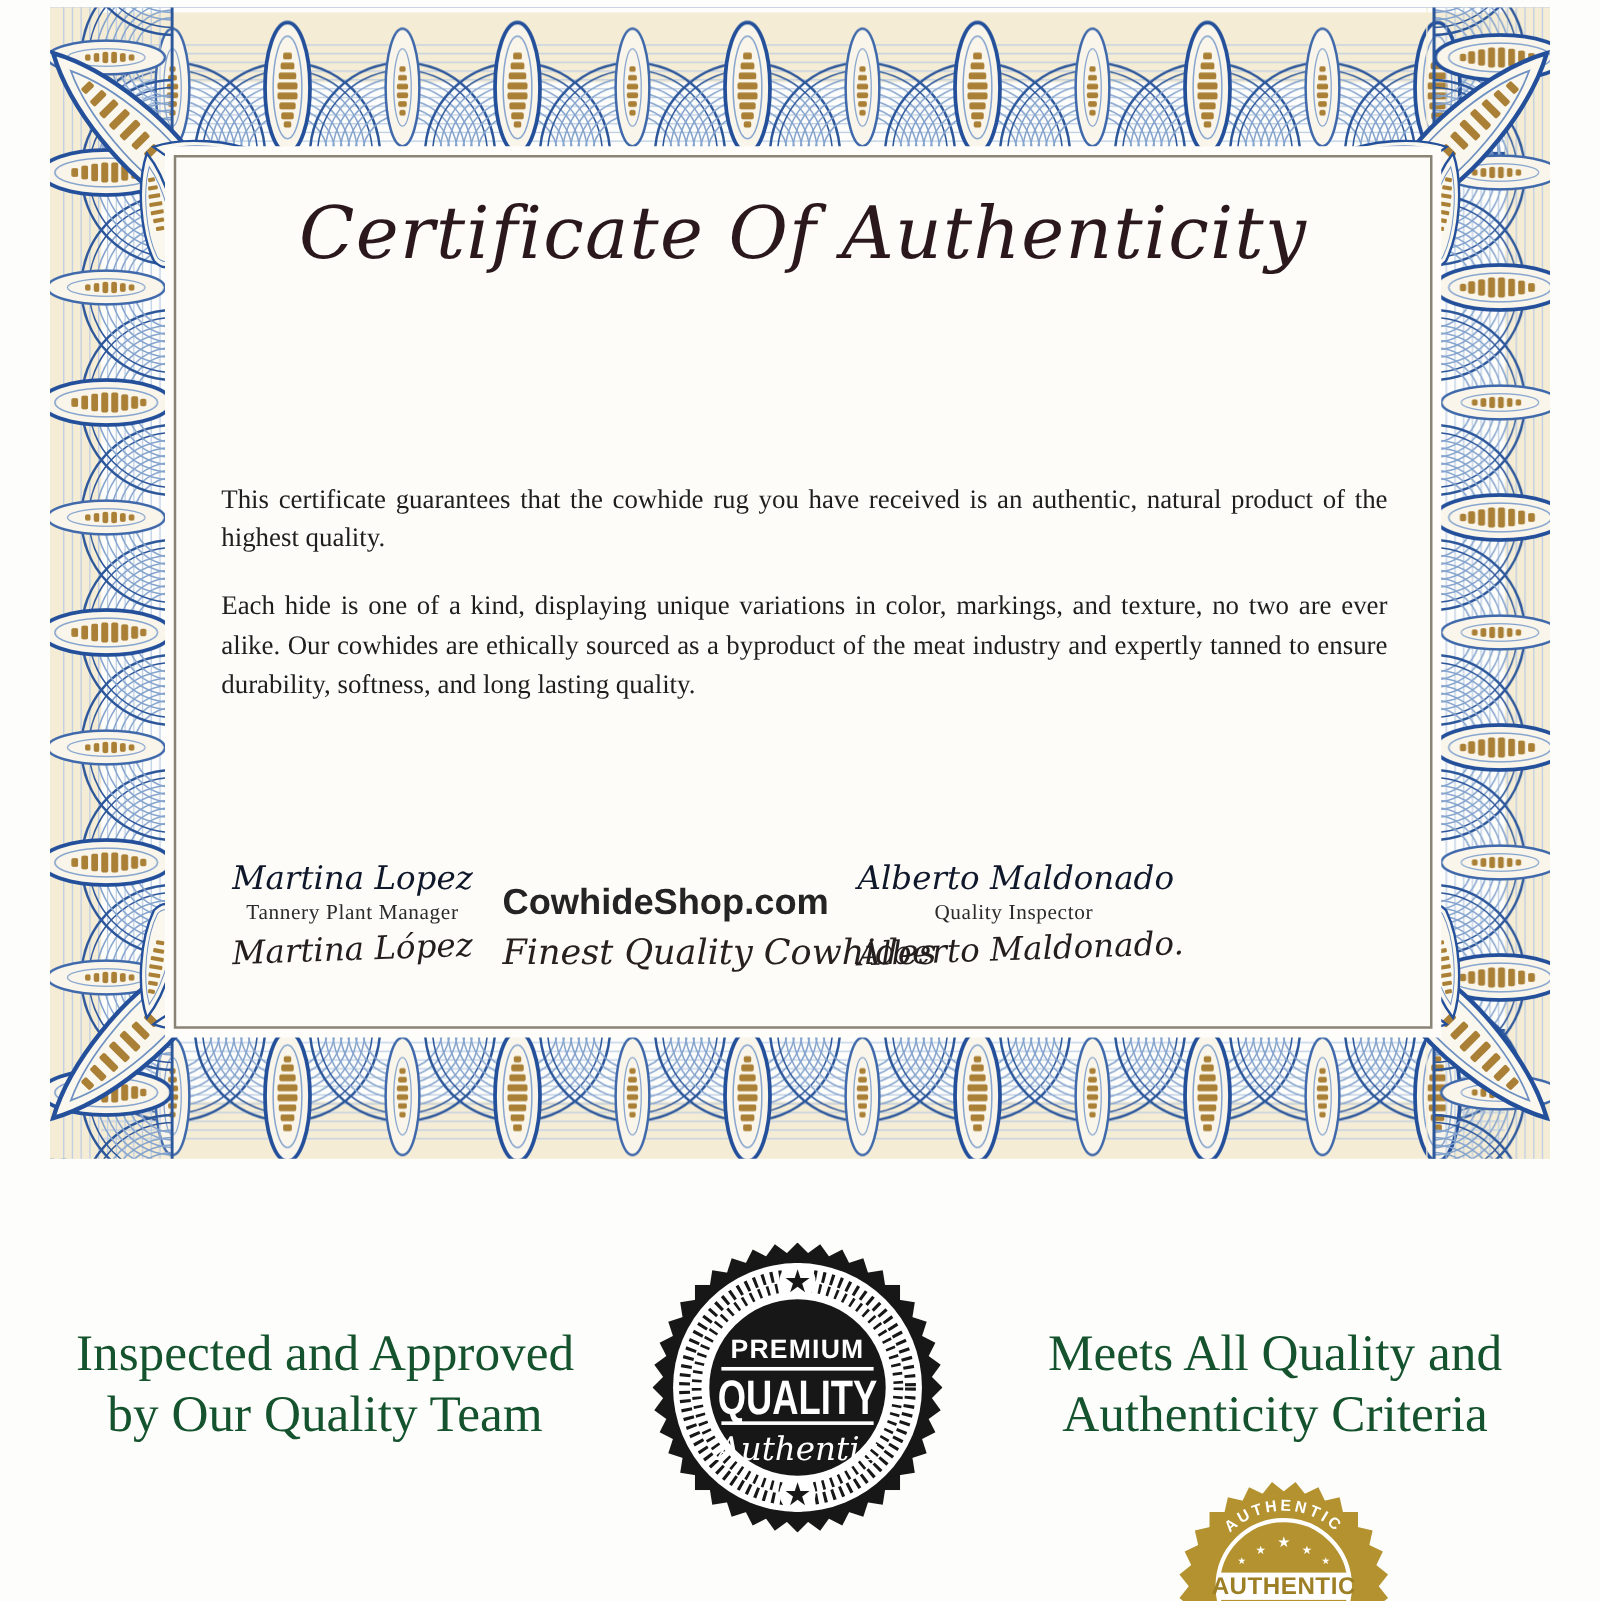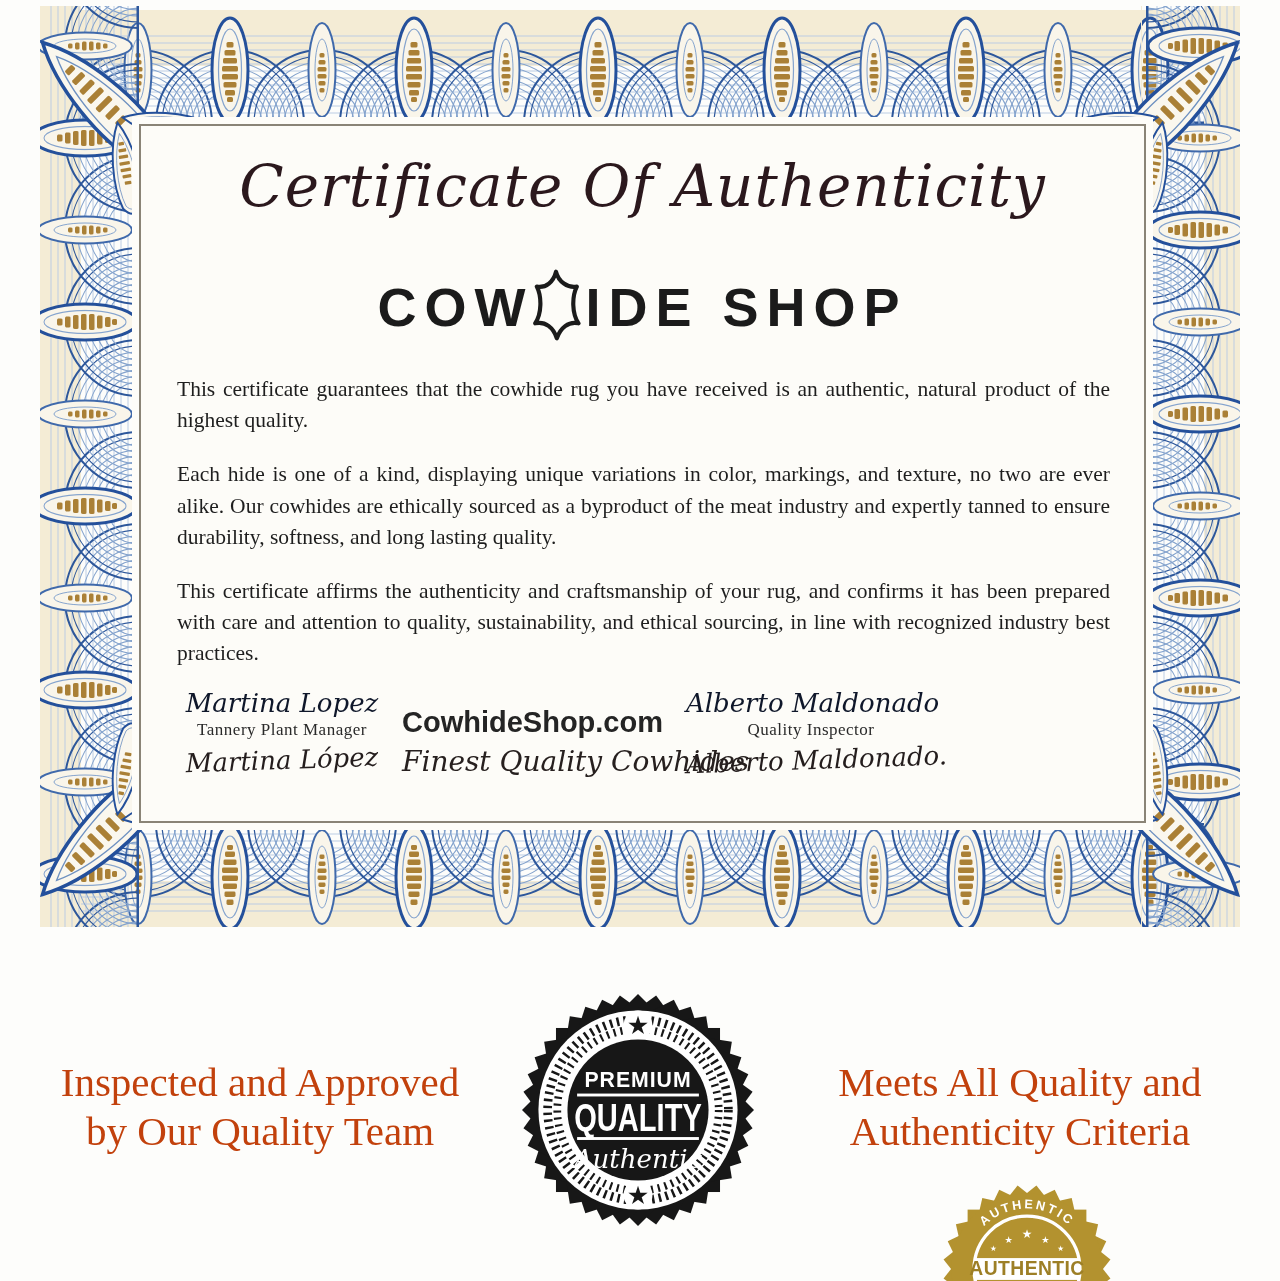--- a/index.html
+++ b/index.html
@@ -9,34 +9,34 @@
   .panel{position:absolute;left:139px;top:124px;width:1007px;height:699px;box-sizing:border-box;
          background:#fdfcf8;border:2px solid #8a8477;box-shadow:0 0 0 7px #fefdf9;}
   .cert-title{position:absolute;top:26px;left:0;right:0;margin:0;text-align:center;
               font-family:"DejaVu Serif", serif;font-style:italic;font-weight:500;
               font-size:58px;letter-spacing:1px;color:#2b181d;}
   .logo{position:absolute;top:142px;left:0;right:0;text-align:center;
         font-family:"Liberation Sans", sans-serif;font-weight:700;font-size:54px;
         letter-spacing:8px;color:#1b1b1b;white-space:nowrap;}
   .logo .hide-glyph{display:inline-block;vertical-align:-16px;margin:0 4px 0 -2px;}
   .paras{position:absolute;top:246px;left:36px;right:34px;}
-  .paras p{margin:2px 0 23px 0;font-size:21.5px;line-height:1.45;text-align:justify;color:#1e1e1e;}
+  .paras p{margin:12px 0 23px 0;font-size:21.5px;line-height:1.45;text-align:justify;color:#1e1e1e;}
   .sigrow{position:absolute;top:556px;left:0;right:0;height:150px;}
   .sig{position:absolute;text-align:center;}
   .sig-name{font-family:"DejaVu Serif", serif;font-style:italic;font-size:26px;color:#0f172a;white-space:nowrap;}
   .sig-role{font-size:17px;letter-spacing:.5px;color:#2a2a2a;margin-top:2px;text-align:center;}
   .sig-script{font-family:"DejaVu Serif", serif;font-style:italic;font-size:26px;color:#241d1d;
               margin-top:5px;transform:rotate(-2deg);white-space:nowrap;}
   .sig-left{left:16px;width:250px;top:6px;}
   .sig-center{left:261px;width:250px;top:24px;}
   .site{font-family:"Liberation Sans", sans-serif;font-weight:700;font-size:29px;color:#242424;white-space:nowrap;}
   .tagline{font-family:"DejaVu Serif", serif;font-style:italic;font-size:28px;color:#27201f;margin-top:6px;white-space:nowrap;}
   .sig-right{left:533px;width:250px;top:6px;margin-left:12px;}
   .gold-seal{position:absolute;left:802px;top:503px;}
-  .footer-text{position:absolute;text-align:center;font-size:41px;line-height:1.2;color:#c2410c;
+  .footer-text{position:absolute;text-align:center;font-size:41px;line-height:1.2;color:#14532d;
                font-family:"Liberation Serif", serif;}
   .footer-left{left:20px;top:1058px;width:480px;}
   .footer-right{left:780px;top:1058px;width:480px;}
   .quality-badge{position:absolute;left:522px;top:994px;}
 </style>
 </head>
 <body>
 
 <div class="page">
 
@@ -131,30 +131,24 @@
       </g>
     <g transform="translate(1130,787) scale(-1,-1)">
         <use href="#cornerSet"></use>
       </g>
   </svg>
 
   <div class="panel">
 
     <h1 class="cert-title">Certificate Of Authenticity</h1>
 
-    <div class="logo">
-      <span>COW</span><svg class="hide-glyph" width="50" height="74" viewBox="0 0 60 86">
-          <path d="M30,3 C33,15 44,23 55,21 C49,33 49,53 57,65 C45,62 35,71 31,83 C27,70 17,62 5,65 C13,53 13,33 7,21 C18,23 27,15 30,3 Z" fill="none" stroke="#1b1b1b" stroke-width="5" stroke-linejoin="round"></path>
-        </svg><span>IDE SHOP</span>
-    </div>
 
     <div class="paras">
       <p>This certificate guarantees that the cowhide rug you have received is an authentic, natural product of the highest quality.</p>
       <p>Each hide is one of a kind, displaying unique variations in color, markings, and texture, no two are ever alike. Our cowhides are ethically sourced as a byproduct of the meat industry and expertly tanned to ensure durability, softness, and long lasting quality.</p>
-      <p>This certificate affirms the authenticity and craftsmanship of your rug, and confirms it has been prepared with care and attention to quality, sustainability, and ethical sourcing, in line with recognized industry best practices.</p>
     </div>
 
     <div class="sigrow">
 
       <div class="sig sig-left">
         <div class="sig-name">Martina Lopez</div>
         <div class="sig-role">Tannery Plant Manager</div>
         <div class="sig-script">Martina López</div>
       </div>
 

